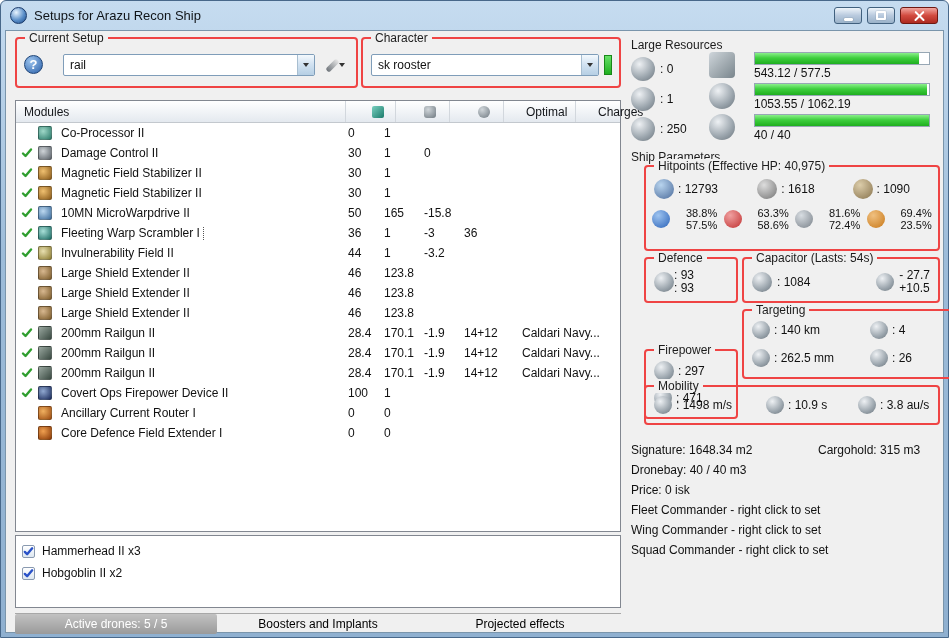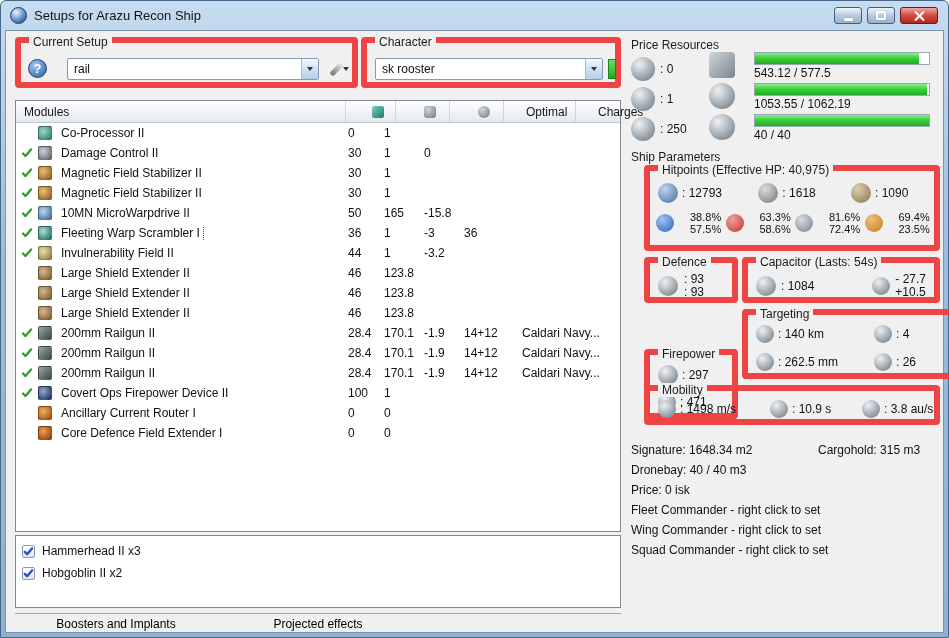--- a/index.html
+++ b/index.html
@@ -14,21 +14,21 @@
   .wbtn { width:28px; height:17px; border:1px solid #40607e; border-radius:3px; background:linear-gradient(#eef4fa,#b9cade 50%,#9ab2c9); display:flex; align-items:center; justify-content:center; }
   .wbtn.close { width:38px; background:linear-gradient(#f2a7a0,#d24b40 50%,#ad2a20); border-color:#6e1812; }
   .gl-min { width:9px; height:3px; background:#fff; border-radius:1px; margin-top:7px; box-shadow:0 0 1px #456; }
   .gl-max { width:10px; height:9px; border:2px solid #fff; border-radius:1px; box-shadow:0 0 1px #456; }
   .gl-x { position:relative; width:11px; height:11px; }
   .gl-x::before,.gl-x::after { content:""; position:absolute; left:-1px; top:4.5px; width:13px; height:2.4px; background:#fff; border-radius:1px; }
   .gl-x::before { transform:rotate(45deg); } .gl-x::after { transform:rotate(-45deg); }
 
   .content { position:absolute; left:4px; right:4px; top:29px; bottom:4px; background:#f0f0f0; border:1px solid #7a95ab; }
 
-  .gbox { position:absolute; border:6px solid #ef4444; border-radius:4px; }
+  .gbox { position:absolute; border:2px solid #ef4444; border-radius:4px; }
   .glabel { position:absolute; top:-8px; left:8px; background:#f0f0f0; padding:0 4px; white-space:nowrap; color:#1c1c1c; }
 
   
   .g-setup { left:9px; top:6px; width:343px; height:51px; }
   .g-char  { left:355px; top:6px; width:260px; height:51px; }
   .help { position:absolute; left:7px; top:16px; width:19px; height:19px; border-radius:50%; color:#fff; font-weight:bold; font-size:13px; display:flex; align-items:center; justify-content:center; background:radial-gradient(circle at 35% 30%, #9cc4ee, #2a5fa8); border:1px solid #1d4478; }
   .combo { position:absolute; height:22px; background:#fff; border:1px solid #7f9db9; border-radius:2px; display:flex; align-items:stretch; }
   .ctext { flex:1; padding:3px 6px 0 6px; white-space:nowrap; overflow:hidden; }
   .cbtn { width:17px; border-left:1px solid #a8bed0; background:linear-gradient(#f4f9fd,#d3e3f2 45%,#b6cfe4); display:flex; align-items:center; justify-content:center; border-radius:0 1px 1px 0; }
   .arrow { width:0; height:0; border-left:3.5px solid transparent; border-right:3.5px solid transparent; border-top:4px solid #333; }
@@ -120,21 +120,21 @@
   .stack { display:flex; flex-direction:column; line-height:13px; }
 
   .g-hit { left:638px; top:134px; width:296px; height:86px; }
   .hprow { display:flex; align-items:center; margin:12px 0 0 8px; }
   .hp1 { width:104px; } .hp2 { width:96px; } .hp3 { width:86px; }
   .resrow { display:flex; margin:8px 0 0 6px; }
   .resist { display:flex; align-items:center; gap:16px; width:72px; }
   .rv { display:flex; flex-direction:column; font-size:11px; line-height:12px; }
 
   .g-def { left:638px; top:226px; width:94px; height:46px; }
-  .defrow { display:flex; align-items:center; gap:6px; margin:10px 0 0 8px; }
+  .defrow { display:flex; align-items:center; margin:10px 0 0 8px; }
   .g-cap { left:736px; top:226px; width:198px; height:46px; }
   .caprow { display:flex; align-items:center; gap:5px; margin:10px 8px 0 8px; }
   .push { margin-left:auto; }
   .g-fire { left:638px; top:278px; width:94px; height:70px;margin-top:40px; }
   .firecol { display:flex; flex-direction:column; gap:8px; margin:10px 0 0 8px; }
   .g-targ { left:736px; top:278px; width:228px; height:70px; }
   .targgrid { display:grid; grid-template-columns:118px 1fr; grid-row-gap:10px; margin:10px 0 0 8px; }
   .g-mob { left:638px; top:354px; width:296px; height:40px; }
   .mobrow { display:flex; align-items:center; margin:9px 0 0 8px; }
   .mb1 { width:112px; } .mb2 { width:92px; }
@@ -479,29 +479,32 @@
           <span class="cb">
             <svg class="cbchk on" viewBox="0 0 12 12">
               <path d="M2 6.5 L4.5 9 L10 2.5"></path>
             </svg>
           </span>
           <span class="dlabel">Hobgoblin II x2</span>
         </div>
     </div>
 
     <div class="tabstrip">
+      <div class="tab active">
+          <span>Active drones: 5 / 5</span>
+        </div>
         <div class="tab">
           <span>Boosters and Implants</span>
         </div>
         <div class="tab">
           <span>Projected effects</span>
         </div>
     </div>
 
-    <div class="sectitle t-res">Price Resources</div>
+    <div class="sectitle t-res">Large Resources</div>
     <div class="resblock">
       <div class="resleft">
         <div class="resitem">
           <span class="sicon s24"></span>
           <span class="cv">0</span>
         </div>
         <div class="resitem">
           <span class="sicon s24"></span>
           <span class="cv">1</span>
         </div>

